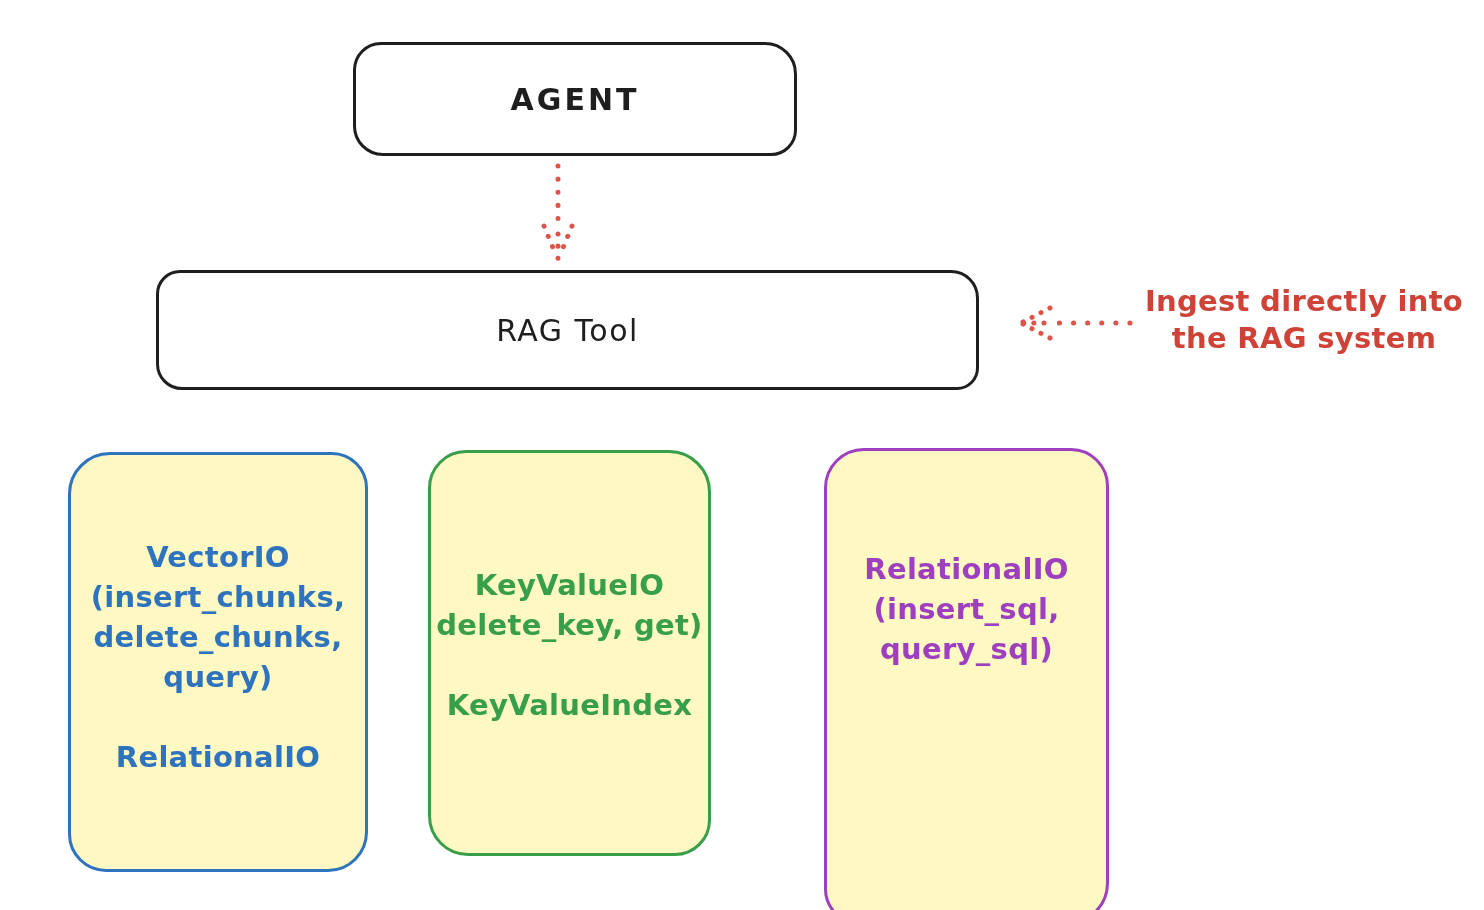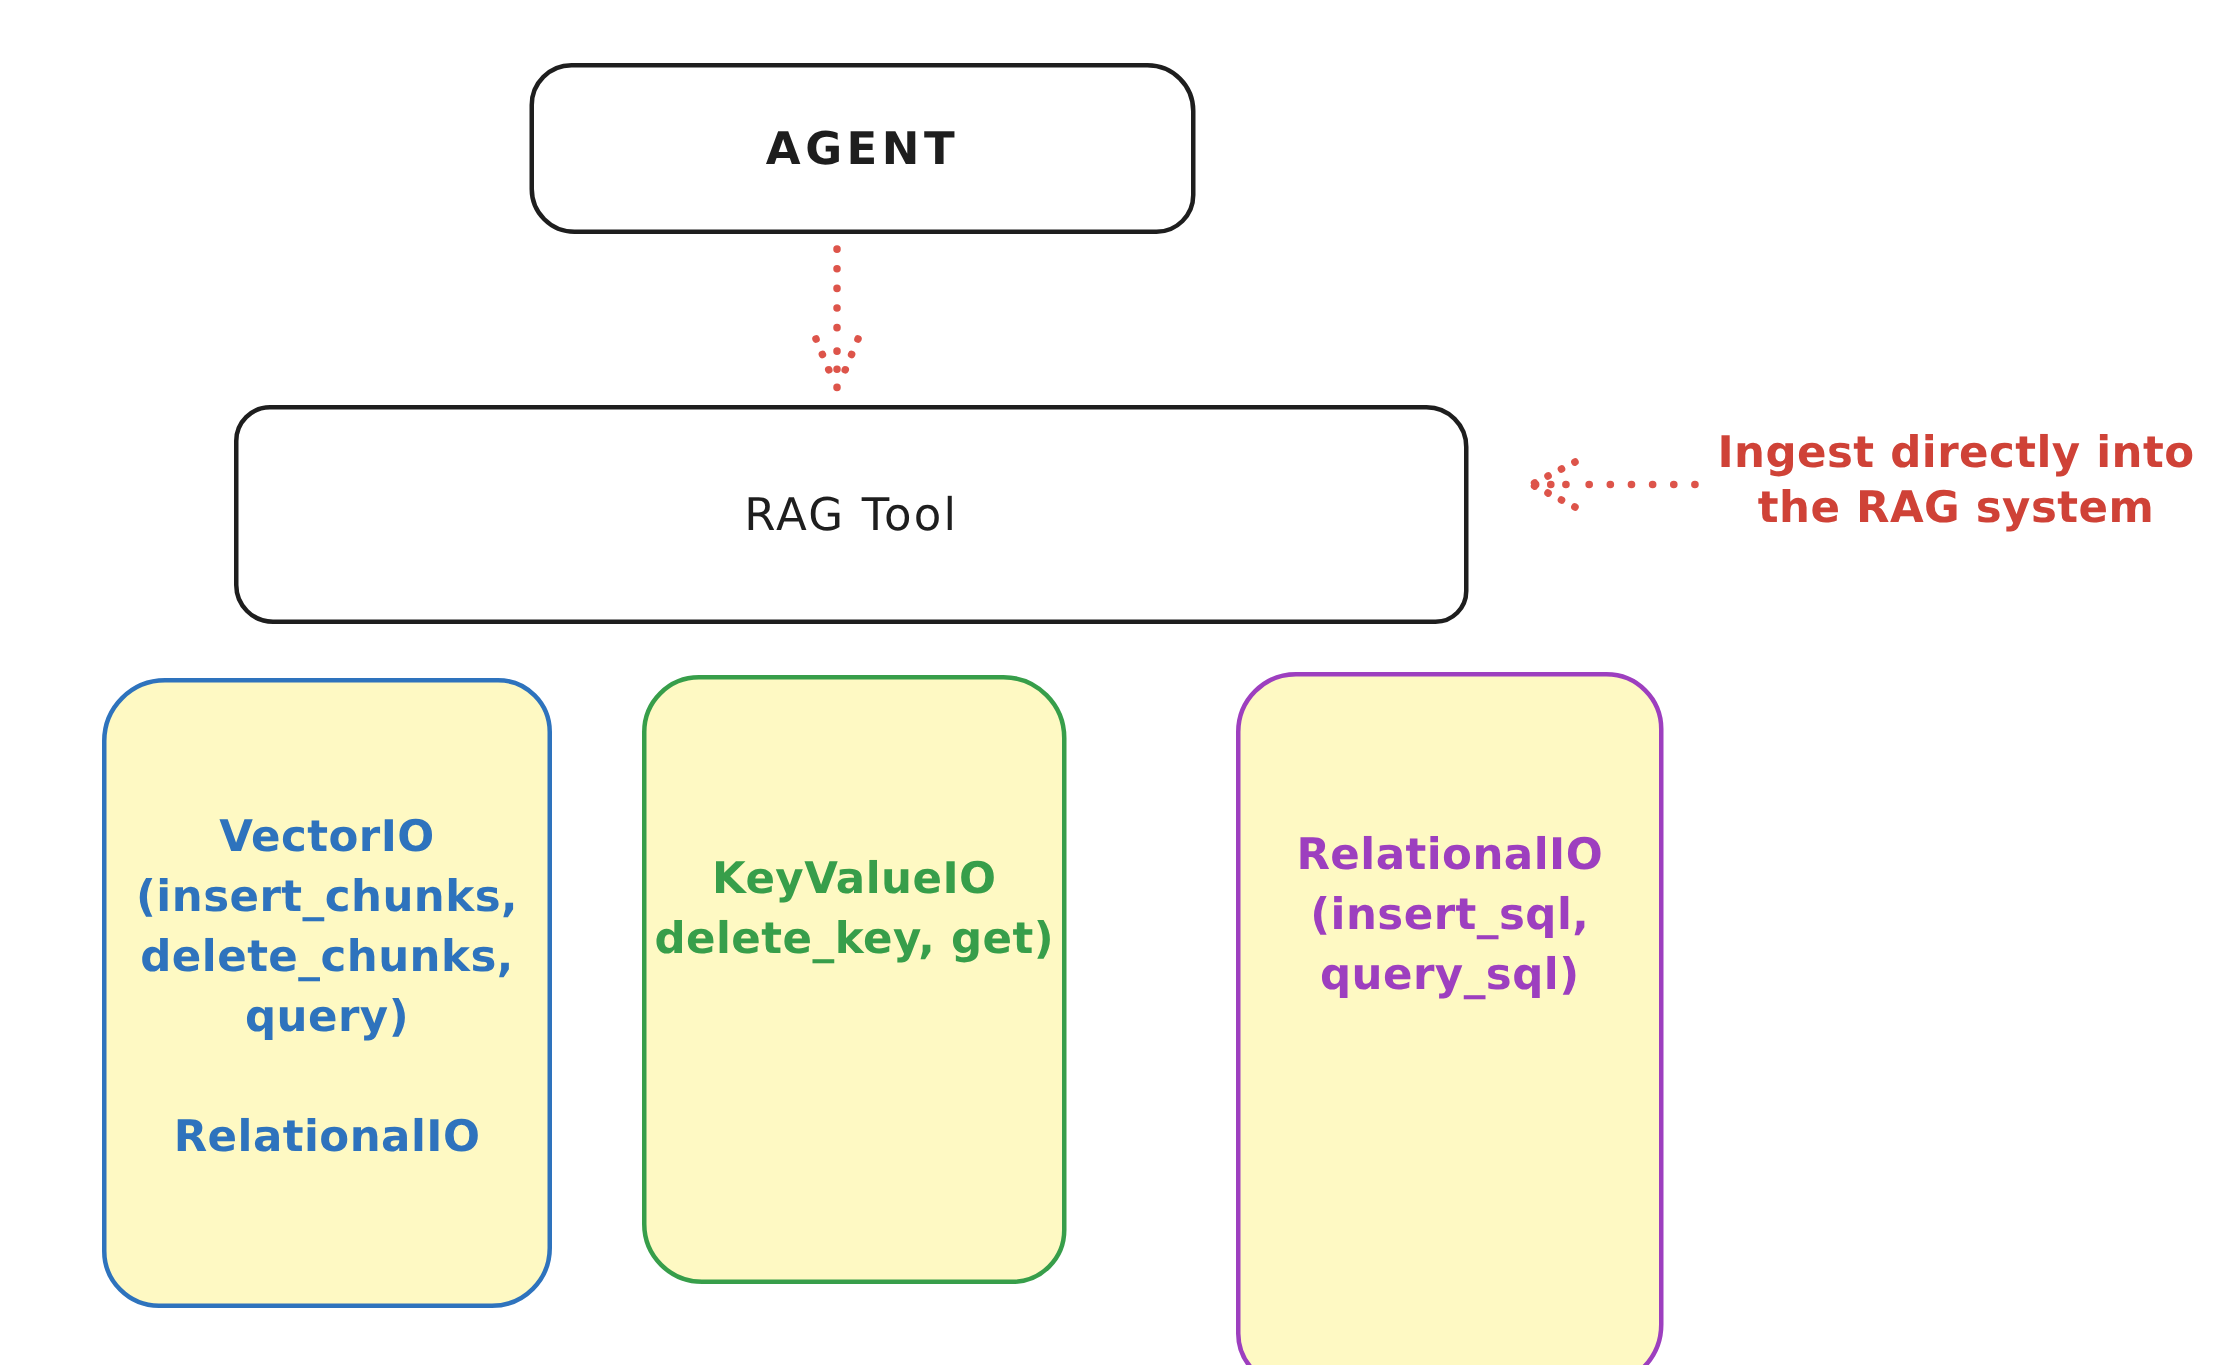--- a/index.html
+++ b/index.html
@@ -32,21 +32,21 @@
     letter-spacing: 1.5px;
   }
   .agent-box {
     left: 353px; top: 42px;
     width: 444px; height: 114px;
     border-radius: 28px 32px 26px 30px;
   }
   .agent-box .node-label { font-weight: bold; letter-spacing: 3px; }
   .rag-box {
     left: 156px; top: 270px;
-    width: 823px; height: 146px;
+    width: 823px; height: 120px;
     border-radius: 24px 28px 22px 26px;
   }
   .store-box {
     position: absolute;
     box-sizing: border-box;
     background: #fef9c3;
     border: 3.5px solid;
     display: flex;
     flex-direction: column;
     align-items: center;
@@ -133,20 +133,21 @@
     <div>VectorIO</div>
     <div>(insert_chunks,</div>
     <div>delete_chunks,</div>
     <div>query)</div>
     <div class="index-label">RelationalIO</div>
   </div>
 
   <div class="store-box store-green">
     <div>KeyValueIO</div>
     <div>delete_key, get)</div>
+    <div class="index-label">KeyValueIndex</div>
   </div>
 
   <div class="store-box store-purple">
     <div>RelationalIO</div>
     <div>(insert_sql,</div>
     <div>query_sql)</div>
   </div>
 
 </div>
 

